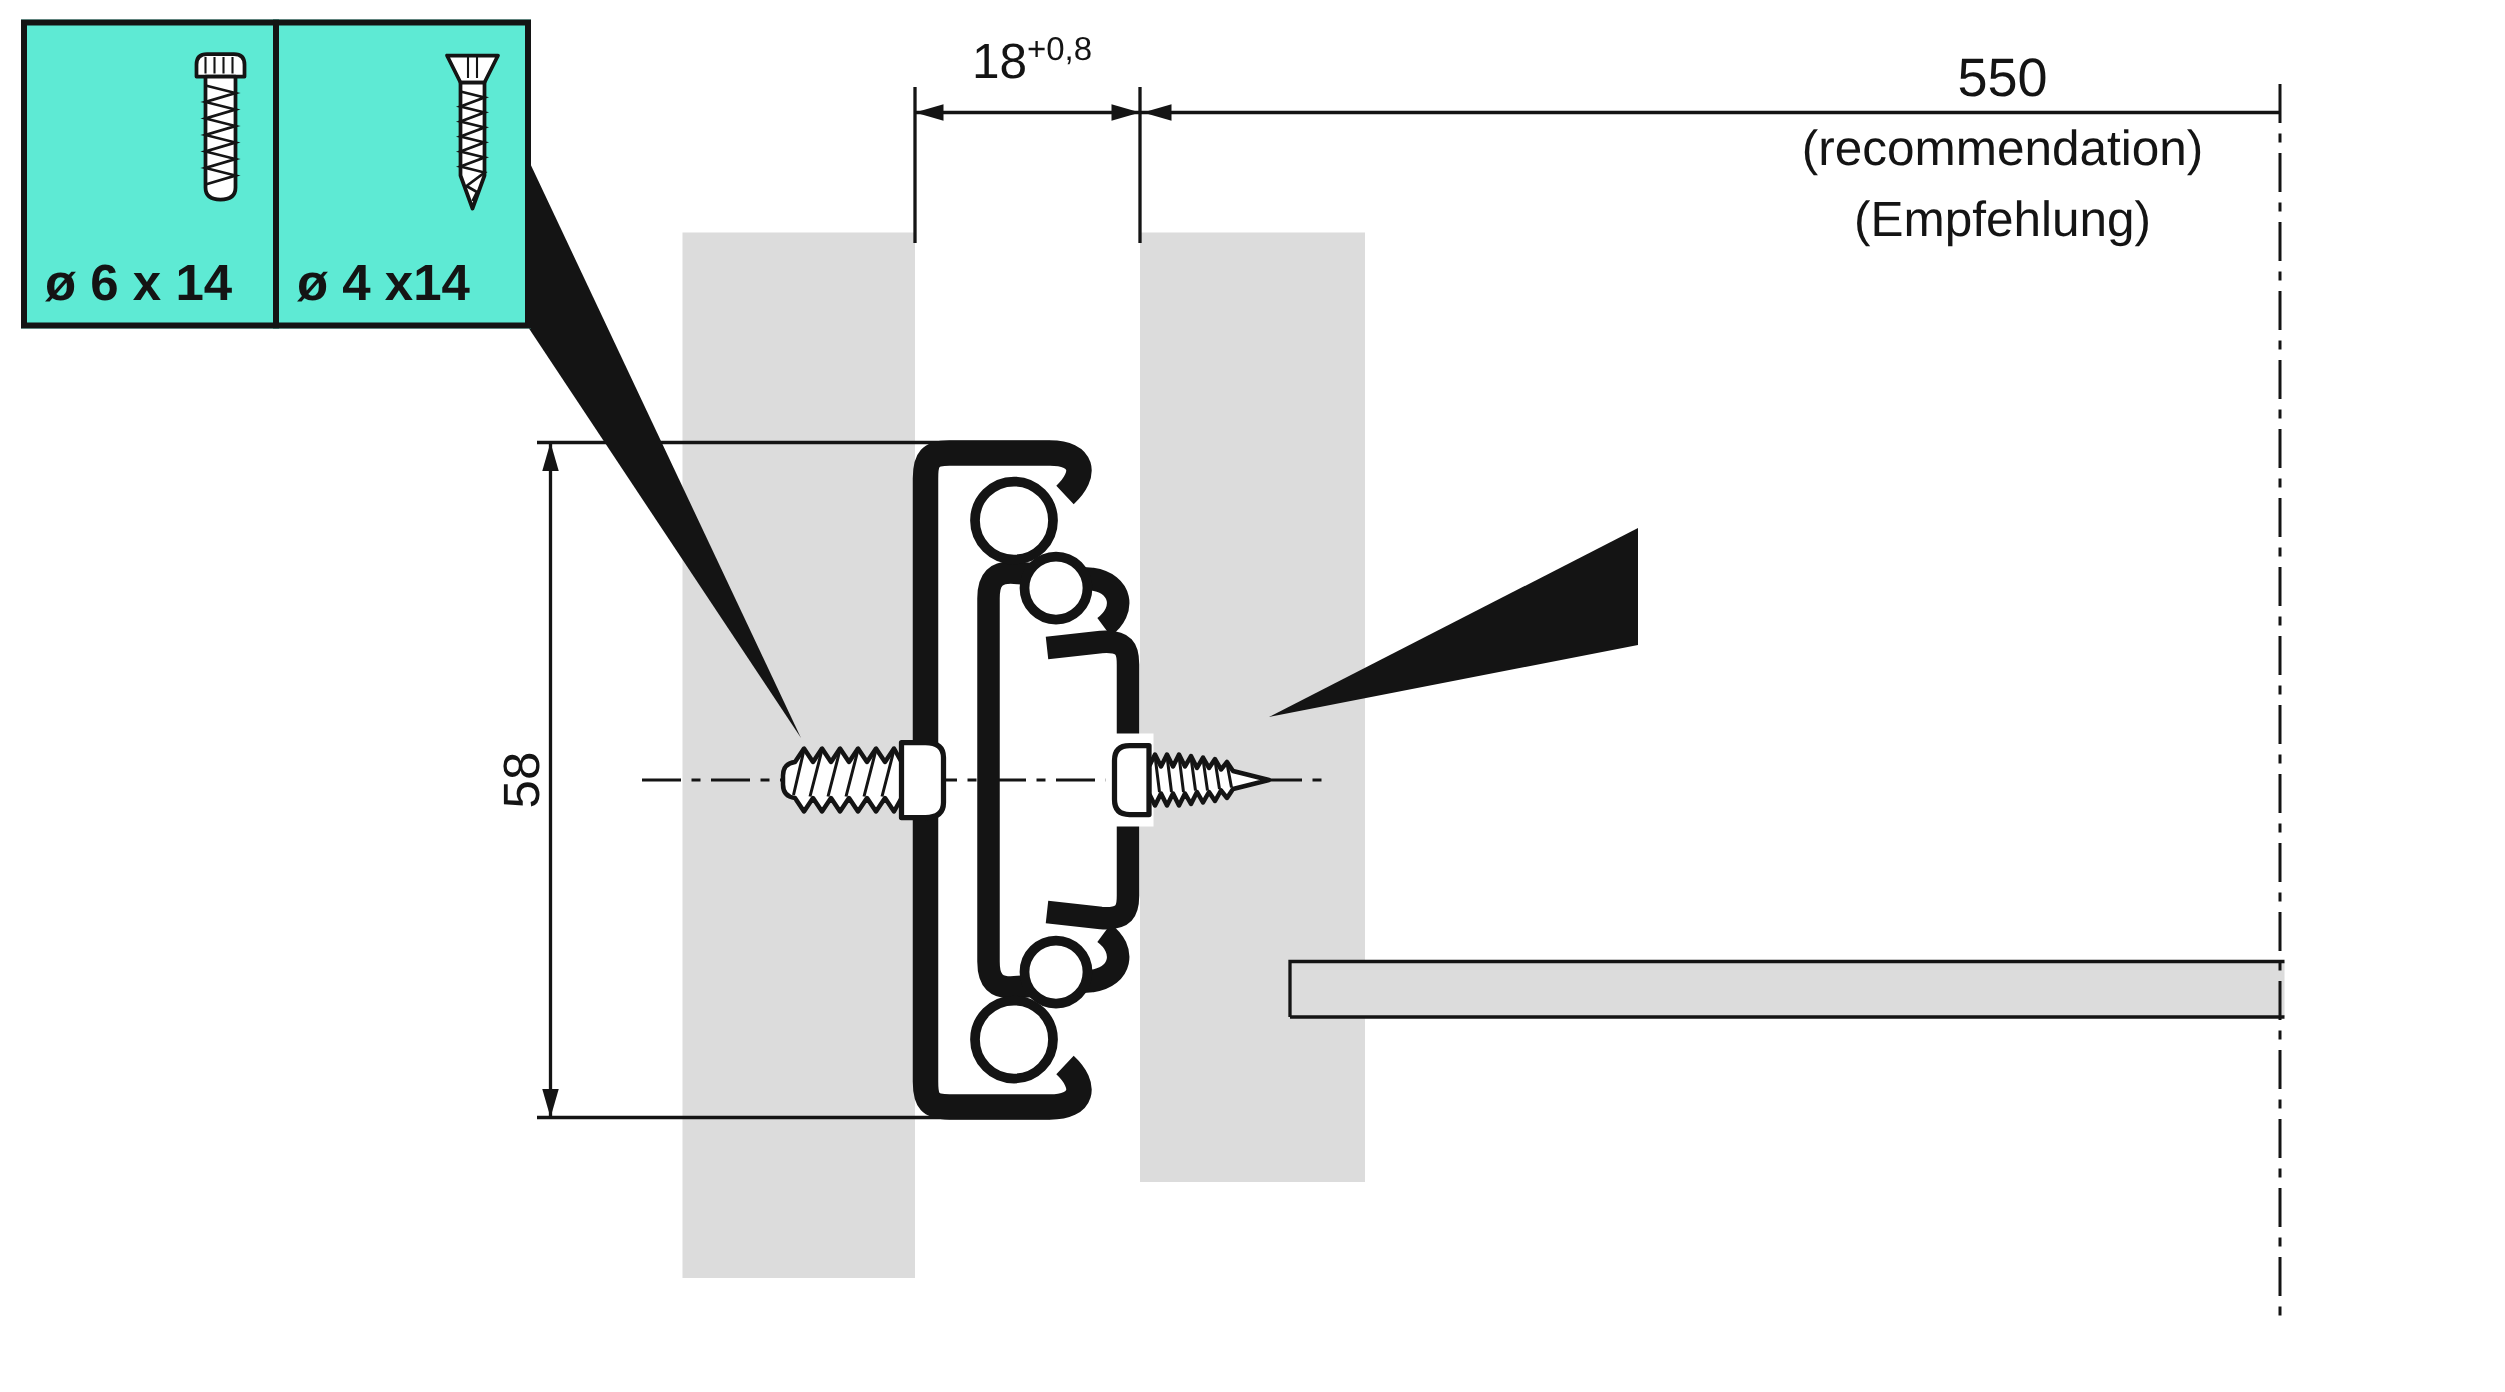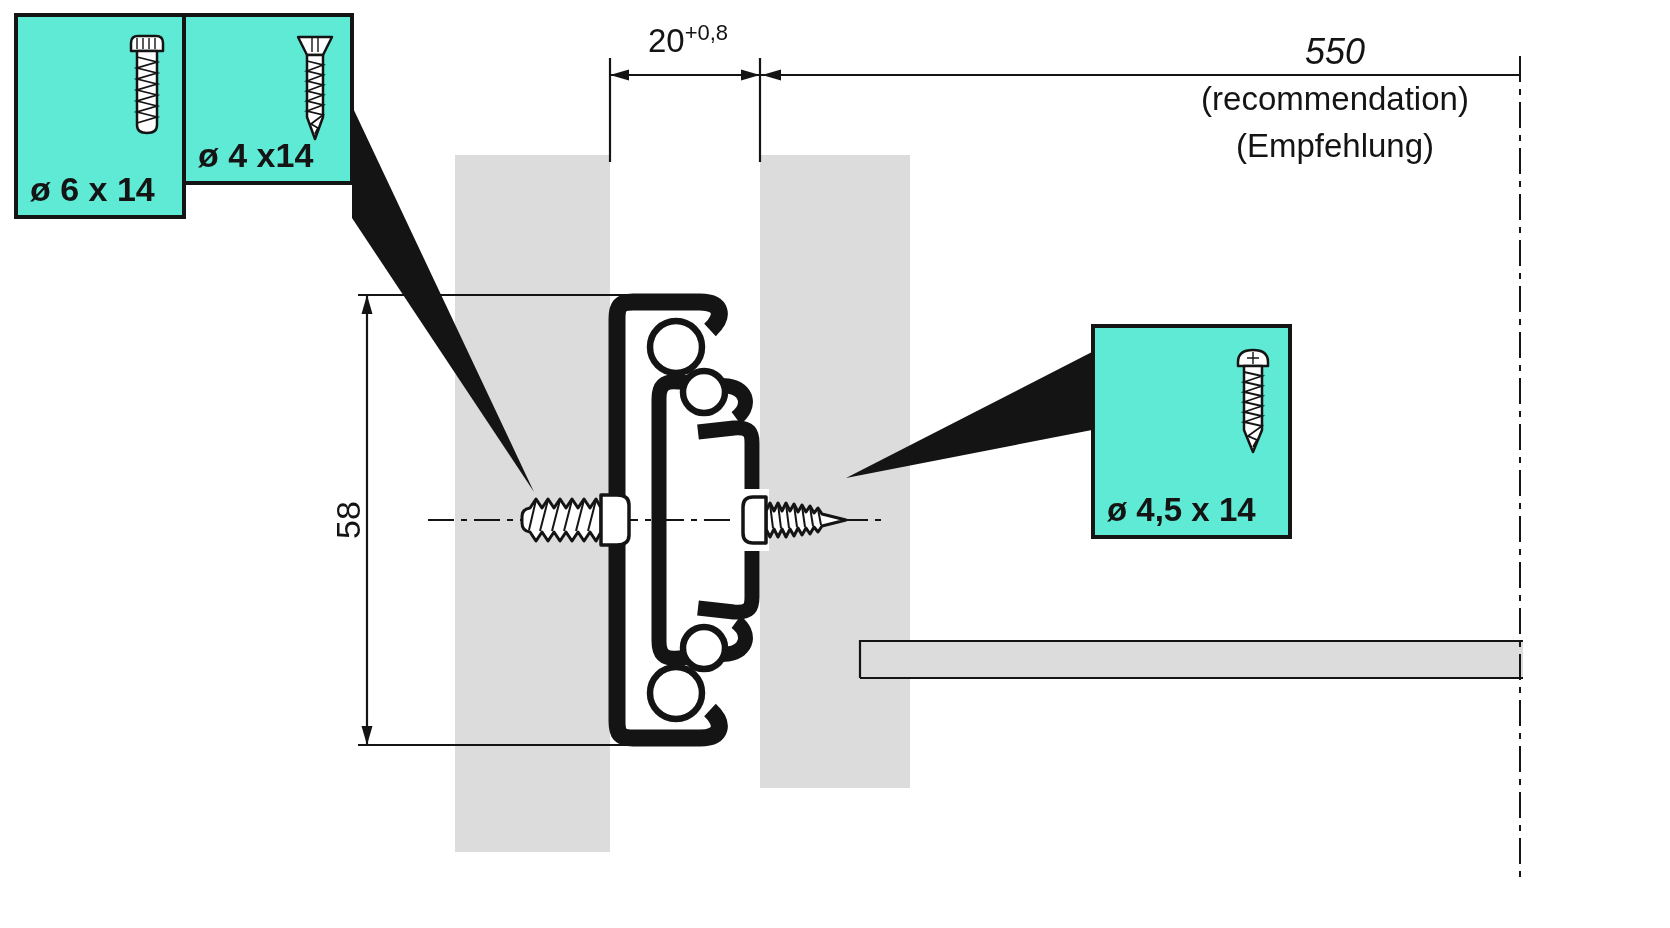--- a/index.html
+++ b/index.html
@@ -7,21 +7,21 @@
   body { font-family:"Liberation Sans", sans-serif; background:#fff; color:var(--ink); }
   .canvas { position:relative; width:1670px; height:928px; background:var(--bg); overflow:hidden; }
   .drawing { position:absolute; left:0; top:0; z-index:1; }
   .box { position:absolute; border:4px solid var(--ink); background:#5eead4; z-index:2;
          display:flex; justify-content:flex-end;font-weight:bold; }
   .box-label { position:absolute; left:12px; bottom:6px; font-size:34px; color:var(--ink); white-space:nowrap; }
   .dim-label { position:absolute; z-index:2; color:var(--ink); text-align:center; }
   .gap-label { left:608px; top:20px; width:160px; font-size:33px; }
   .gap-label sup { font-size:22px; vertical-align:12px;margin-top:25px; }
   .length-label { left:1125px; top:28px; width:420px; font-size:33px; line-height:47px; }
-  .length-label .big { font-size:36px;font-style:italic; }
+  .length-label .big { font-size:36px; }
   .height-label { left:318px; top:500px; width:60px; height:40px; font-size:34px;
                   transform:rotate(-90deg); line-height:40px; }
   
   .panel { fill:var(--panel); stroke:none; }
   .thin { stroke:var(--ink); fill:none; stroke-width:2.2; }
   .cl   { stroke:var(--ink); fill:none; stroke-width:2; stroke-dasharray:26 7 6 7; }
   .inkfill { fill:var(--ink); stroke:none; }
   .rail { fill:none; stroke:var(--ink); stroke-linejoin:round; stroke-linecap:butt; }
   .ball { fill:#fff; stroke:var(--ink); stroke-width:6.5; }
   .scr  { fill:#fff; stroke:var(--ink); stroke-width:3; stroke-linejoin:round; }
@@ -97,42 +97,33 @@
   <div class="box" style="left:14px; top:13px; width:172px; height:206px;">
     <svg width="70" height="130" viewBox="-35 0 70 130" style="margin-top:12px;">
       <path class="ic-out" d="M -16,22 L -16,14 Q -16,7 -9,7 L 9,7 Q 16,7 16,14 L 16,22 Z"></path>
       <path class="ic-detail" d="M -10,9 L -10,20 M -4,9 L -4,20 M 2,9 L 2,20 M 8,9 L 8,20"></path>
       <path class="ic-out" d="M -10,22 L -10,96 Q -10,104 0,104 Q 10,104 10,96 L 10,22 Z"></path>
       <polyline class="ic-thread" points="-10,28 10,33 -10,39 10,44 -10,50 10,55 -10,61 10,66 -10,72 10,77 -10,83 10,88 -10,94"></polyline>
     </svg>
     <div class="box-label">ø 6 x 14</div>
   </div>
 
-  <div class="box" style="left:182px; top:13px; width:172px; height:172px;">
+  <div class="box" style="left:182px; top:13px; width:172px; height:206px;">
     <svg width="70" height="135" viewBox="-35 0 70 135" style="margin-top:8px;">
       <path class="ic-out" d="M -17,12 L 17,12 L 8,30 L -8,30 Z"></path>
       <path class="ic-detail" d="M -3,13 L -3,27 M 3,13 L 3,27"></path>
       <path class="ic-out" d="M -8,30 L -8,92 L 0,114 L 8,92 L 8,30 Z"></path>
       <polyline class="ic-thread" points="-8,36 8,40 -8,46 8,50 -8,56 8,60 -8,66 8,70 -8,76 8,80 -8,86 8,90 -4,99 3,103 0,109"></polyline>
     </svg>
     <div class="box-label">ø 4 x14</div>
   </div>
 
-  <div class="box" style="left:1091px; top:324px; width:201px; height:215px;">
-    <svg width="70" height="125" viewBox="-35 0 70 125" style="margin-top:14px;">
-      <path class="ic-out" d="M -15,24 L -15,20 Q -15,8 0,8 Q 15,8 15,20 L 15,24 Z"></path>
-      <path class="ic-detail" d="M 0,10 L 0,22 M -6,16 L 6,16"></path>
-      <path class="ic-out" d="M -9,24 L -9,88 L 0,110 L 9,88 L 9,24 Z"></path>
-      <polyline class="ic-thread" points="-9,30 9,34 -9,40 9,44 -9,50 9,54 -9,60 9,64 -9,70 9,74 -9,80 9,84 -5,94 4,98 0,105"></polyline>
-    </svg>
-    <div class="box-label" style="font-size:33px;">ø 4,5 x 14</div>
-  </div>
 
   <div class="dim-label gap-label">
-    <span>20</span><sup>+0,8</sup>
+    <span>18</span><sup>+0,8</sup>
   </div>
 
   <div class="dim-label length-label">
     <div class="big">550</div>
     <div>(recommendation)</div>
     <div>(Empfehlung)</div>
   </div>
 
   <div class="dim-label height-label">58</div>
 

